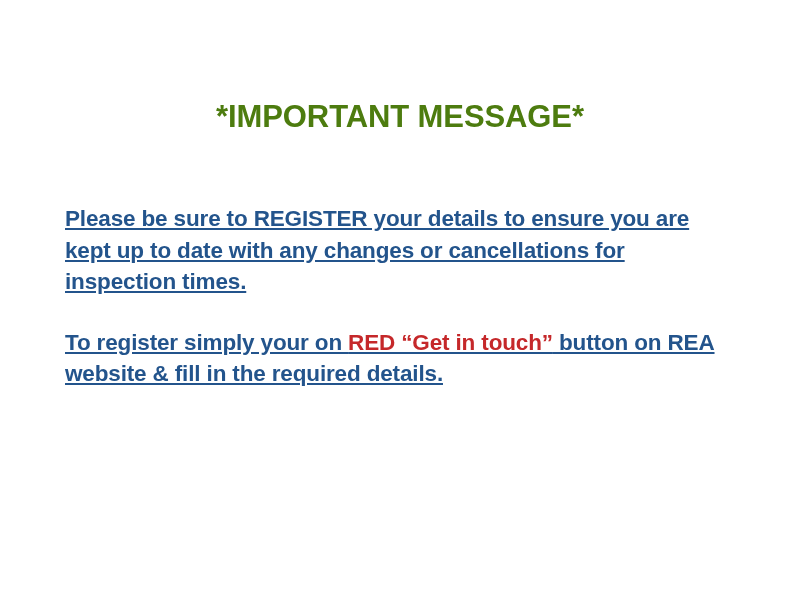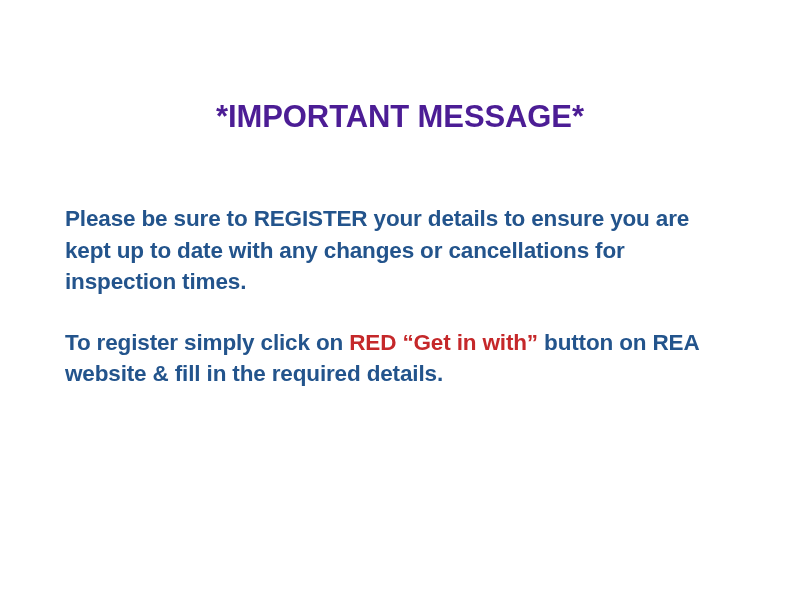--- a/index.html
+++ b/index.html
@@ -26,39 +26,40 @@
   .slide-title {
     position: absolute;
     top: 98px;
     left: 0;
     width: 800px;
     text-align: center;
     font-size: 31px;
     font-weight: bold;
     line-height: 38px;
     letter-spacing: -0.1px;
-    color: #4c1d95;
+    color: #4d7c0f;
     white-space: nowrap;
   }
 
   .body-block {
     position: absolute;
     top: 203px;
     left: 65px;
     width: 672px;
   }
 
   .body-para {
     font-size: 22.5px;
     font-weight: bold;
     line-height: 31.5px;
     color: #23548c;
     margin: 0 0 29px 0;
     letter-spacing: -0.15px;
     text-align: left;
+    text-decoration: underline;
   }
 
   .body-para:last-child {
     margin-bottom: 0;
   }
 
   .accent-red {
     color: #c5282a;
   }
 </style>
@@ -69,19 +70,19 @@
 
   <div class="slide-title">*IMPORTANT MESSAGE*</div>
 
   <div class="body-block">
 
     <p class="body-para">
       <span>Please be sure to REGISTER your details to ensure you are kept up to date with any changes or cancellations for inspection times.</span>
     </p>
 
     <p class="body-para">
-      <span>To register simply click on </span><span class="accent-red">RED “Get in with”</span><span> button on REA website &amp; fill in the required details.</span>
+      <span>To register simply your on </span><span class="accent-red">RED “Get in touch”</span><span> button on REA website &amp; fill in the required details.</span>
     </p>
 
 
 
   </div>
 </div>
 
 </body></html>

